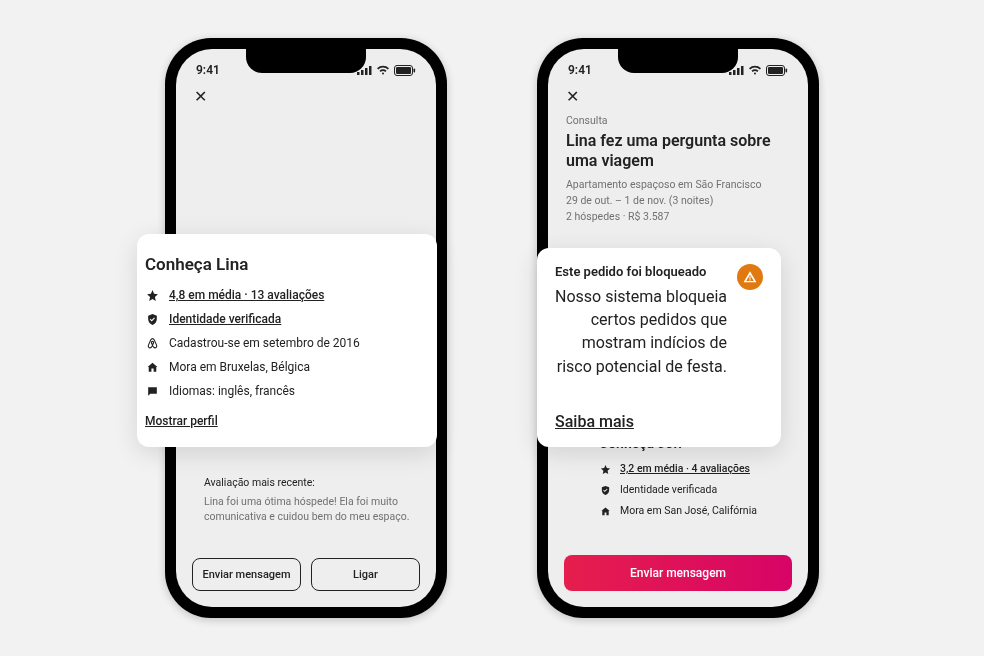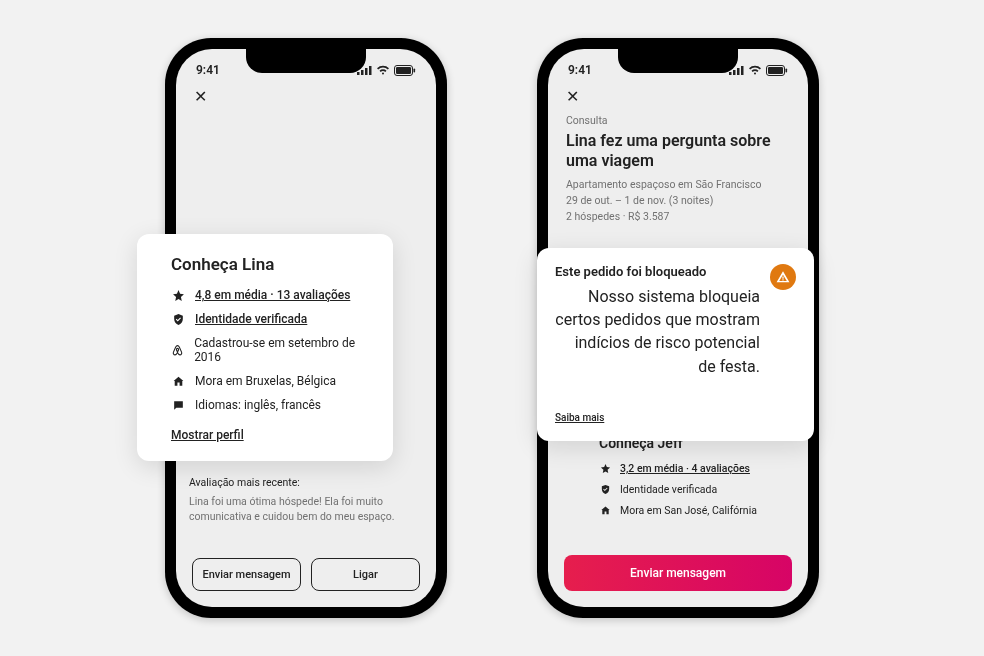--- a/index.html
+++ b/index.html
@@ -88,50 +88,50 @@
     width: 14px; height: 14px;
     border-radius: 50%;
     background: #e8c4a8;
   }
 
   .detail-line { font-size: 10.5px; color: #717171; line-height: 1.5; }
 
   
   .card {
     position: absolute;
-    width: 256px;
+    width: 300px;
     background: #fff;
     border-radius: 12px;
     box-shadow: 0 6px 24px rgba(0,0,0,0.12);
-    padding: 20px 20px 18px 34px;
+    padding: 20px 20px 18px 8px;
     color: #222;
   }
   .card1 { top: 234px; left: 137px; }
-  .card2 { top: 248px; left: 537px; width: 277px; padding: 16px 18px; }
+  .card2 { top: 248px; left: 537px; width: 244px; padding: 16px 18px; }
 
   .card-title { font-size: 17px; font-weight: 600; margin-bottom: 14px; }
 
   .info-list { list-style: none; }
   .info-list li { display: flex; align-items: center; gap: 10px; font-size: 12px; margin-bottom: 10px; }
   .info-list .icon { width: 14px; display: flex; justify-content: center; }
   .underline { text-decoration: underline; font-weight: 500; }
   .link { font-size: 12px; text-decoration: underline; font-weight: 500; margin-top: 6px; display: inline-block; }
 
   
   .blocked-head { display: flex; justify-content: space-between; align-items: flex-start; gap: 10px; }
   .blocked-title { font-size: 13px; font-weight: 600; margin-bottom: 6px; }
   .blocked-text { font-size: 16px; color: #222; line-height: 1.45; margin-bottom: 28px; text-align: right; }
   .warn-badge {
     width: 26px; height: 26px; border-radius: 50%;
     background: #e07910; flex-shrink: 0;
     display: flex; align-items: center; justify-content: center;
   }
 
   
-  .review-block { padding: 22px 18px 0 13px; position: absolute; top: 405px; left:0; right:0;color:#222;}
+  .review-block { padding: 22px 18px 0 28px; position: absolute; top: 405px; left:0; right:0;color:#222;}
   .review-label { font-size: 10.5px; color: #222; margin-bottom: 5px; }
   .review-text { font-size: 10.5px; color: #717171; line-height: 1.45; }
 
   
   .btn-row {
     position: absolute;
     left: 0; right: 0; bottom: 14px;
     display: flex; gap: 10px;
     padding: 0 16px 2px 16px;
   }
@@ -144,21 +144,21 @@
     font-weight: 500;
     padding: 9px 4px;
     text-align: center;
     color: #222;
   }
 
   
   .meet-block { position: absolute; top: 378px; left:0; right:0; padding: 8px 24px 0 18px; color:#222;margin-left:33px;}
   .meet-title { font-size: 14px; font-weight: 600; margin-bottom: 11px; }
   .meet-list { list-style: none; }
-  .meet-list li { display: flex; align-items:center; gap: 9px; font-size: 10.5px; margin-bottom: 8px; }
+  .meet-list li { display: flex; align-items:flex-end; gap: 9px; font-size: 10.5px; margin-bottom: 8px; }
   .meet-list .icon { width: 12px; display:flex; justify-content:center;}
   .meet-list .underline { text-decoration: underline; }
 
   .btn-grad {
     position: absolute;
     left: 16px; right: 16px; bottom: 16px;
     background: linear-gradient(90deg, #e61e4d 0%, #d70466 100%);
     color: #fff;
     border-radius: 8px;
     font-size: 12px;
@@ -328,14 +328,14 @@
     <div style="flex:1">
       <div class="blocked-title">Este pedido foi bloqueado</div>
       <div class="blocked-text">Nosso sistema bloqueia certos pedidos que mostram indícios de risco potencial de festa.</div>
     </div>
     <div class="warn-badge">
       <svg width="14" height="14" viewBox="0 0 24 24">
           <path fill="#fff" d="M12 2L1 21h22L12 2zm0 6l6.5 11h-13L12 8zm-1 3v4h2v-4h-2zm0 5v2h2v-2h-2z"></path>
         </svg>
     </div>
   </div>
-  <span class="link" style="font-size:10px;">Saiba mais</span>
+  <span class="link" style="font-size:16px;">Saiba mais</span>
 </div>
 
 </body></html>

